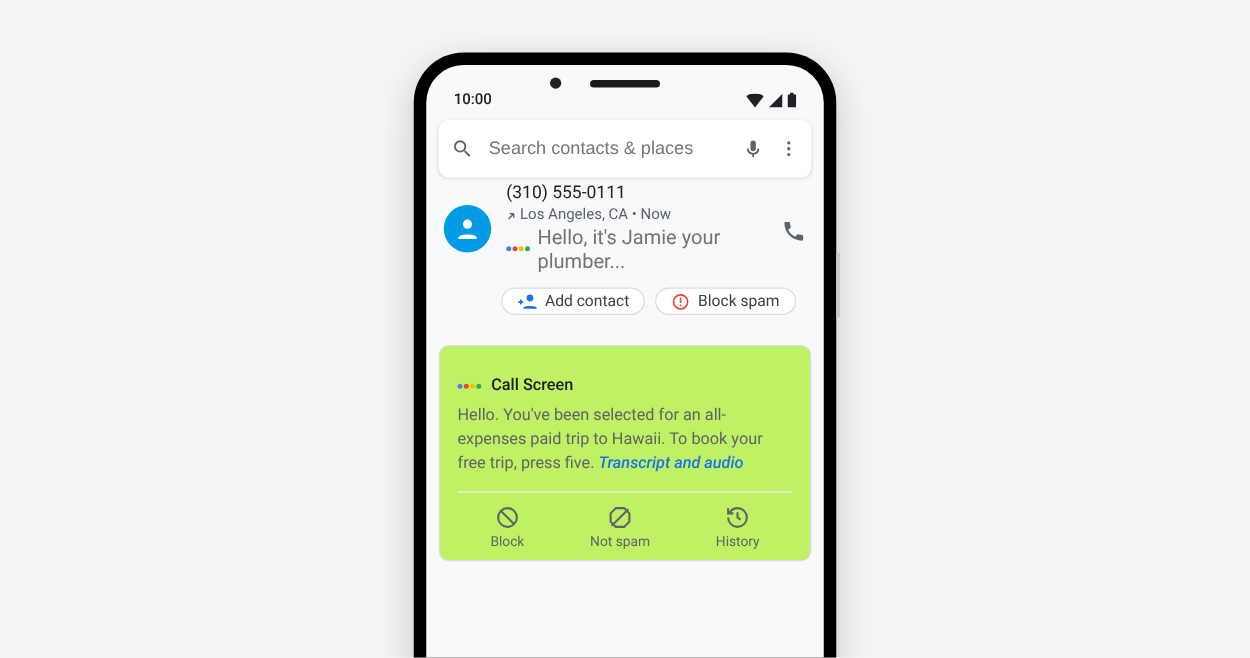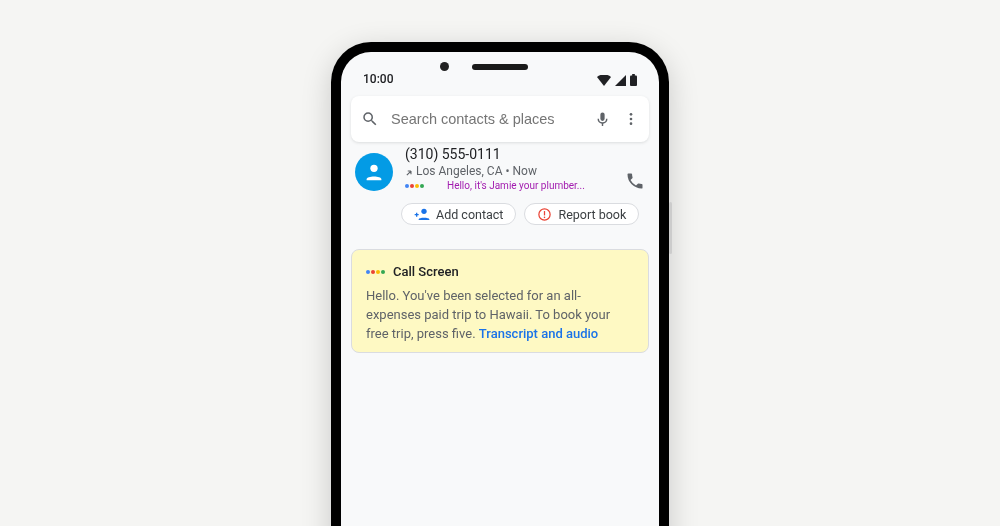--- a/index.html
+++ b/index.html
@@ -8,35 +8,35 @@
 .screen { width: 100%; height: 100%; background: #f8f9fa; border-radius: 30px; overflow: hidden; position: relative; }
 .speaker { position: absolute; top: 22px; left: 50%; transform: translateX(-50%); width: 56px; height: 6px; background: #1a1a1a; border-radius: 3px; z-index: 5; }
 .camera { position: absolute; top: 20px; left: calc(50% - 60px); width: 9px; height: 9px; background: #222; border-radius: 50%; z-index: 5; }
 .sidebtn { position: absolute; right: -3px; top: 160px; width: 3px; height: 52px; background: #ccc; border-radius: 2px; }
 .statusbar { height: 38px; display: flex; align-items: flex-end; justify-content: space-between; padding: 0 22px 4px; font-size: 12px; font-weight: 500; color: #202124; gap: 29px; }
 .statusicons { display: flex; gap: 4px; align-items: center; }
 .content { padding: 6px 10px 0; }
 .searchbar { background: #fff; border-radius: 8px; height: 46px; display: flex; align-items: center; padding: 0 10px; box-shadow: 0 1px 3px rgba(60,64,67,.15); gap: 12px; }
 .searchbar input { border: none; outline: none; flex: 1; font-size: 14.5px; color: #15803d; background: transparent; }
 .section-label { font-size: 11px; letter-spacing: .8px; color: #5f6368; font-weight: 500; padding: 16px 6px 10px; }
-.call-row { display: flex; align-items: flex-end; gap: 12px; padding: 4px 4px 6px; }
+.call-row { display: flex; align-items: center; gap: 12px; padding: 4px 4px 6px; }
 .avatar { width: 38px; height: 38px; border-radius: 50%; flex-shrink: 0; display: flex; align-items: center; justify-content: center; margin-top: 2px; }
 .avatar.blue { background: #039be5; }
 .avatar.red { background: #fff; border: 5px solid #ea4335; }
 .callinfo { flex: 1; min-width: 0; }
 .num { font-size: 14px; color: #202124; margin-bottom: 2px; }
 .meta { font-size: 12px; color: #5f6368; display: flex; align-items: center; gap: 0; margin-bottom: 2px; }
-.assist-line { font-size: 10px; color: #a21caf; display: flex; align-items: center; gap: 23px; }
+.assist-line { font-size: 16px; color: #737373; display: flex; align-items: center; gap: 6px; }
 .phone-icon { flex-shrink: 0; margin-top: 6px; }
 .chips { display: flex; gap: 8px; padding: 6px 0 14px 50px; }
 .chip { background: #fff; border: 1px solid #dadce0; border-radius: 16px; height: 22px; padding: 0 12px; display: flex; align-items: center; gap: 6px; font-size: 12.5px; color: #3c4043; cursor: pointer; }
-.card { background: #fef9c3; border-radius: 8px; border: 1px solid #dadce0; margin: 10px 0 0; padding: 14px 14px 8px; }
+.card { background: #bef264; border-radius: 8px; border: 1px solid #dadce0; margin: 10px 0 0; padding: 24px 14px 8px; }
 .card-title { display: flex; align-items: center; gap: 8px; font-size: 13px; font-weight: 500; color: #202124; margin-bottom: 8px; }
 .card-body { font-size: 13px; color: #5f6368; line-height: 1.45; }
-.link { color: #1a73e8; font-weight: 500; }
+.link { color: #1a73e8; font-weight: 500; font-style: italic; }
 .card-actions { display: flex; justify-content: space-around; border-top: 1px solid #eceff1; margin-top: 12px; padding-top: 10px; }
 .caction { display: flex; flex-direction: column; align-items: center; gap: 3px; font-size: 11px; color: #5f6368; cursor: pointer; }
 svg { display: block; }
 .assistant-dot { display:inline-flex; gap:1px; }
 .assistant-dot span { width:4px; height:4px; border-radius:50%; display:inline-block; }
 </style>
 </head>
 <body>
 
 <div class="phone">
@@ -118,36 +118,59 @@
               <path d="M4 10v6M1 13h6" stroke="#1a73e8" stroke-width="2"></path>
             </svg>
           <span>Add contact</span>
         </div>
         <div class="chip">
           <svg width="15" height="15" viewBox="0 0 24 24">
               <circle cx="12" cy="12" r="9" fill="none" stroke="#ea4335" stroke-width="2"></circle>
               <rect x="11" y="6.5" width="2" height="7" fill="#ea4335"></rect>
               <circle cx="12" cy="16.5" r="1.3" fill="#ea4335"></circle>
             </svg>
-          <span>Report book</span>
+          <span>Block spam</span>
         </div>
       </div>
 
 
       <div class="card">
         <div class="card-title">
           <span class="assistant-dot">
               <span style="background:#4285f4"></span>
               <span style="background:#ea4335"></span>
               <span style="background:#fbbc04"></span>
               <span style="background:#34a853"></span>
             </span>
           <span>Call Screen</span>
         </div>
         <div class="card-body">
           <span>Hello. You've been selected for an all-expenses paid trip to Hawaii. To book your free trip, press five.</span>
           <span class="link">Transcript and audio</span>
         </div>
+        <div class="card-actions">
+          <div class="caction">
+            <svg width="20" height="20" viewBox="0 0 24 24" fill="none" stroke="#5f6368" stroke-width="2">
+                <circle cx="12" cy="12" r="9"></circle>
+                <line x1="5.5" y1="5.5" x2="18.5" y2="18.5"></line>
+              </svg>
+            <span>Block</span>
+          </div>
+          <div class="caction">
+            <svg width="20" height="20" viewBox="0 0 24 24" fill="none" stroke="#5f6368" stroke-width="2">
+                <path d="M8 3h8l5 5v8l-5 5H8l-5-5V8z"></path>
+                <line x1="4" y1="20" x2="20" y2="4"></line>
+              </svg>
+            <span>Not spam</span>
+          </div>
+          <div class="caction">
+            <svg width="20" height="20" viewBox="0 0 24 24" fill="none" stroke="#5f6368" stroke-width="2">
+                <path d="M3 12a9 9 0 109-9 9 9 0 00-8 5M3 3v5h5"></path>
+                <path d="M12 7v5l3 2"></path>
+              </svg>
+            <span>History</span>
+          </div>
+        </div>
       </div>
 
     </div>
   </div>
 </div>
 
 </body></html>

